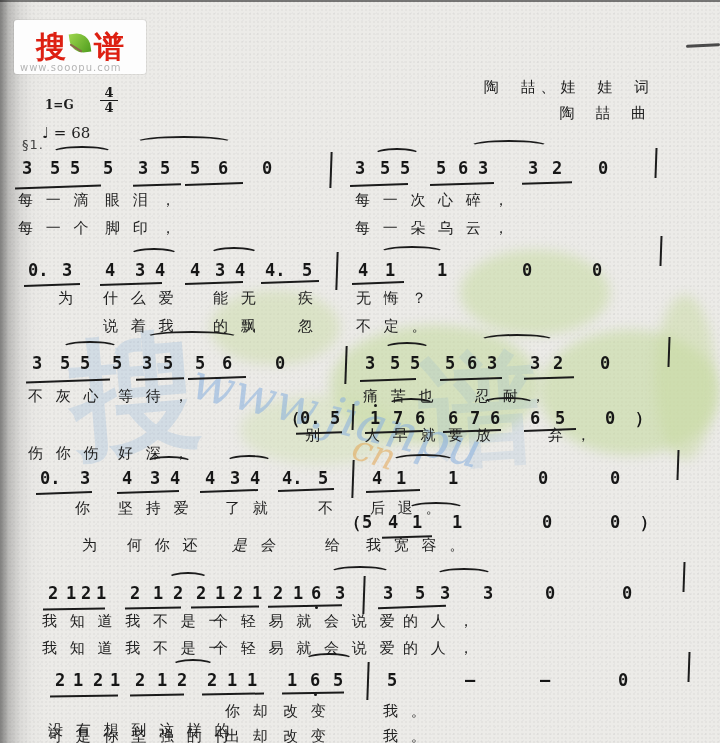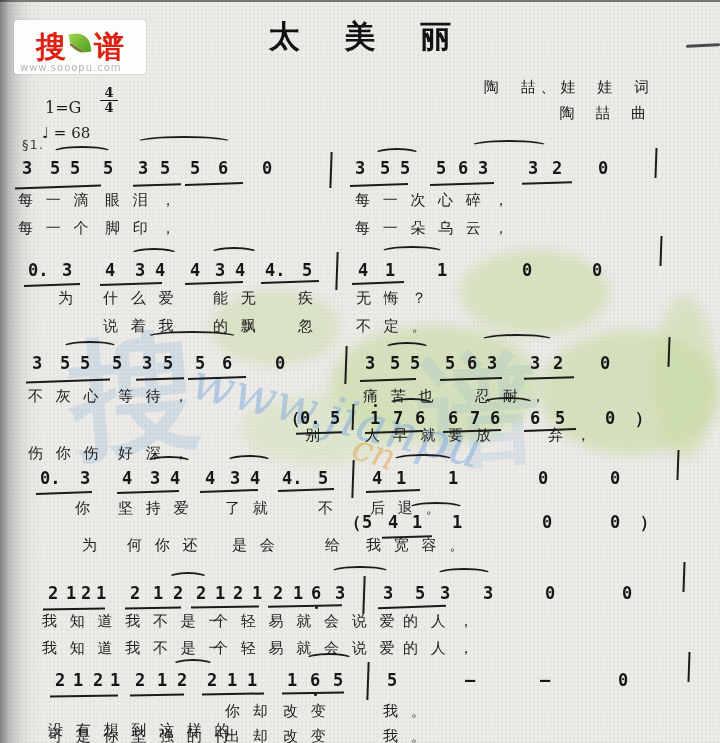--- a/index.html
+++ b/index.html
@@ -27,21 +27,21 @@
   #leaf .blade{position:absolute;left:2px;top:2px;width:20px;height:20px;
         background:linear-gradient(135deg,#9ed64e,#4f9d1e);border-radius:0 70% 0 70%;transform:rotate(-8deg);}
   #leaf .stem{position:absolute;left:1px;top:16px;width:14px;height:2px;background:#8a6a4a;transform:rotate(32deg);border-radius:2px;}
   #logo-url{left:20px;top:62px;font-size:10px;color:rgba(120,120,120,.55);letter-spacing:1px;}
   
   #title{left:0;top:16px;width:720px;text-align:center;font-family:"DejaVu Serif",serif;
          font-weight:bold;font-size:31px;word-spacing:34px;color:#111;}
   #subtitle{left:0;top:60px;width:680px;text-align:center;font-size:15px;letter-spacing:4px;color:#222;}
   #credit-lyricist{top:78px;right:66px;font-size:15px;letter-spacing:5px;word-spacing:7px;}
   #credit-composer{top:104px;right:66px;font-size:15px;letter-spacing:8px;}
-  #keysig{left:45px;top:98px;font-size:16px;font-weight:normal;font-family:"DejaVu Serif",serif;}
+  #keysig{left:45px;top:98px;font-size:12px;font-weight:bold;font-family:"DejaVu Serif",serif;}
   #timesig{left:100px;top:86px;width:18px;text-align:center;font-family:"DejaVu Serif",serif;font-weight:bold;font-size:13px;line-height:1.1;}
   #timesig .den{border-top:1.5px solid #1c1c1c;}
   #tempo{left:42px;top:124px;font-size:15px;font-family:"DejaVu Serif",serif;}
   #section-mark{left:22px;top:137px;font-size:13px;color:#444;letter-spacing:1px;}
   
   .blob{border-radius:50%;filter:blur(6px);}
   .wm-char{font-family:"DejaVu Serif",serif;font-weight:bold;color:#7aa8d8;line-height:1;}
   .wm-script{font-family:"DejaVu Serif",serif;font-style:italic;white-space:nowrap;}
   
   .tok{position:absolute;font-family:"DejaVu Sans Mono",monospace;font-weight:bold;font-size:17px;line-height:1;color:#161616;}
@@ -76,21 +76,20 @@
   <div class="abs" id="logo">
     <span class="logo-char">搜</span>
     <span id="leaf">
         <span class="blade"></span>
         <span class="stem"></span>
       </span>
     <span class="logo-char">谱</span>
   </div>
   <div class="abs" id="logo-url">www.sooopu.com</div>
 
-  <div class="abs" id="title">太 美 丽</div>
   <div class="abs" id="credit-lyricist">陶 喆、娃 娃 词</div>
   <div class="abs" id="credit-composer">陶 喆 曲</div>
   <div class="abs" id="keysig">1=G</div>
   <div class="abs" id="timesig">
     <div class="num">4</div>
     <div class="den">4</div>
   </div>
   <div class="abs" id="tempo">♩ = 68</div>
   <div class="abs" id="section-mark">§1.</div>
 
@@ -250,21 +249,21 @@
       <div class="lyr" style="left: 548px; top: 428px;">弃 ，</div>
       <div class="lyr" style="left: 28px; top: 446px;">伤 你 伤</div>
       <div class="lyr" style="left: 118px; top: 446px;">好 深 ，</div>
       <div class="lyr" style="left: 75px; top: 501px;">你</div>
       <div class="lyr" style="left: 118px; top: 501px;">坚 持 爱</div>
       <div class="lyr" style="left: 225px; top: 501px;">了 就</div>
       <div class="lyr" style="left: 318px; top: 501px;">不</div>
       <div class="lyr" style="left: 370px; top: 501px;">后 退 。</div>
       <div class="lyr" style="left: 82px; top: 538px;">为</div>
       <div class="lyr" style="left: 127px; top: 538px;">何 你 还</div>
-      <div class="lyr" style="left: 232px; top: 538px;">是 会</div>
+      <div class="lyr" style="left: 232px; top: 538px; font-style: italic;">是 会</div>
       <div class="lyr" style="left: 325px; top: 538px;">给</div>
       <div class="lyr" style="left: 366px; top: 538px;">我 宽 容 。</div>
       <div class="lyr" style="left: 42px; top: 614px;">我 知 道 我 不 是 一</div>
       <div class="lyr" style="left: 213px; top: 614px;">个 轻 易 就 会 说 爱</div>
       <div class="lyr" style="left: 403px; top: 614px;">的 人 ，</div>
       <div class="lyr" style="left: 42px; top: 641px;">我 知 道 我 不 是 一</div>
       <div class="lyr" style="left: 213px; top: 641px;">个 轻 易 就 会 说 爱</div>
       <div class="lyr" style="left: 403px; top: 641px;">的 人 ，</div>
       <div class="lyr" style="left: 48px; top: 723px;">没 有 想 到 这 样 的</div>
       <div class="lyr" style="left: 225px; top: 704px;">你 却</div>

